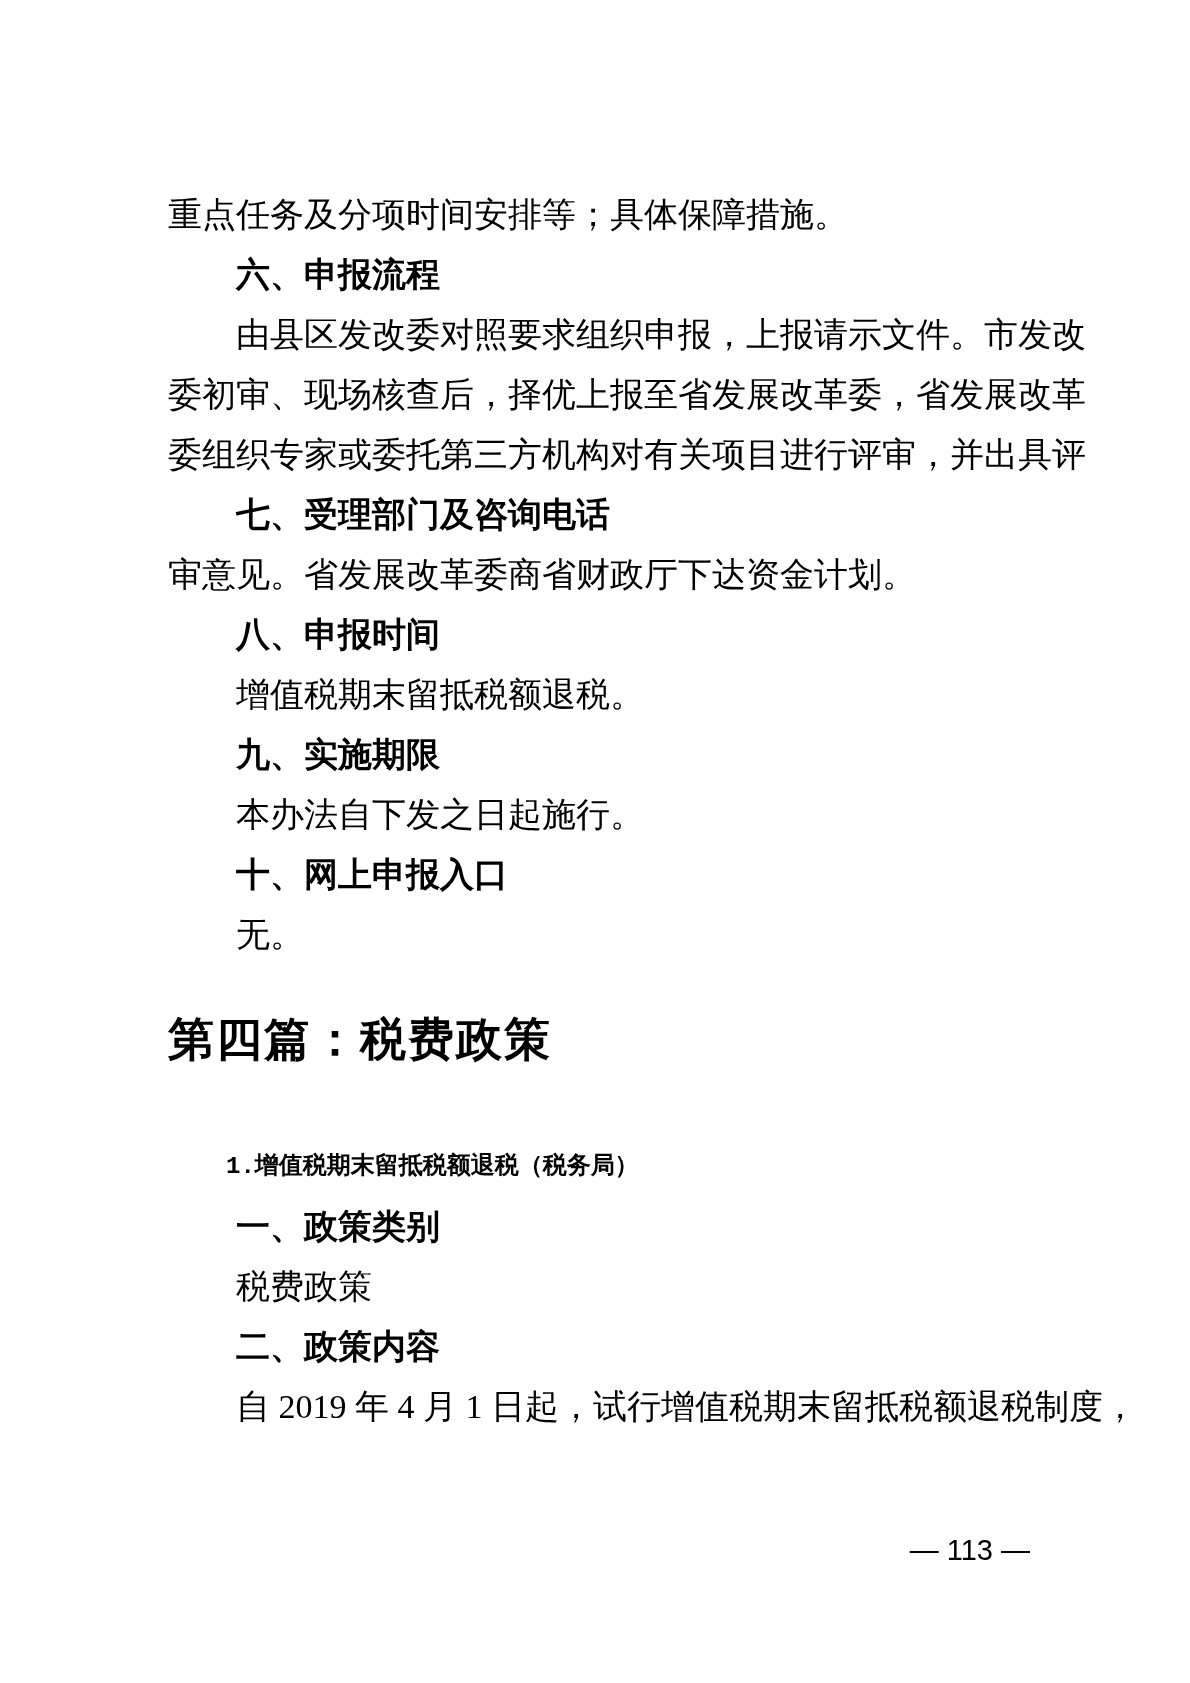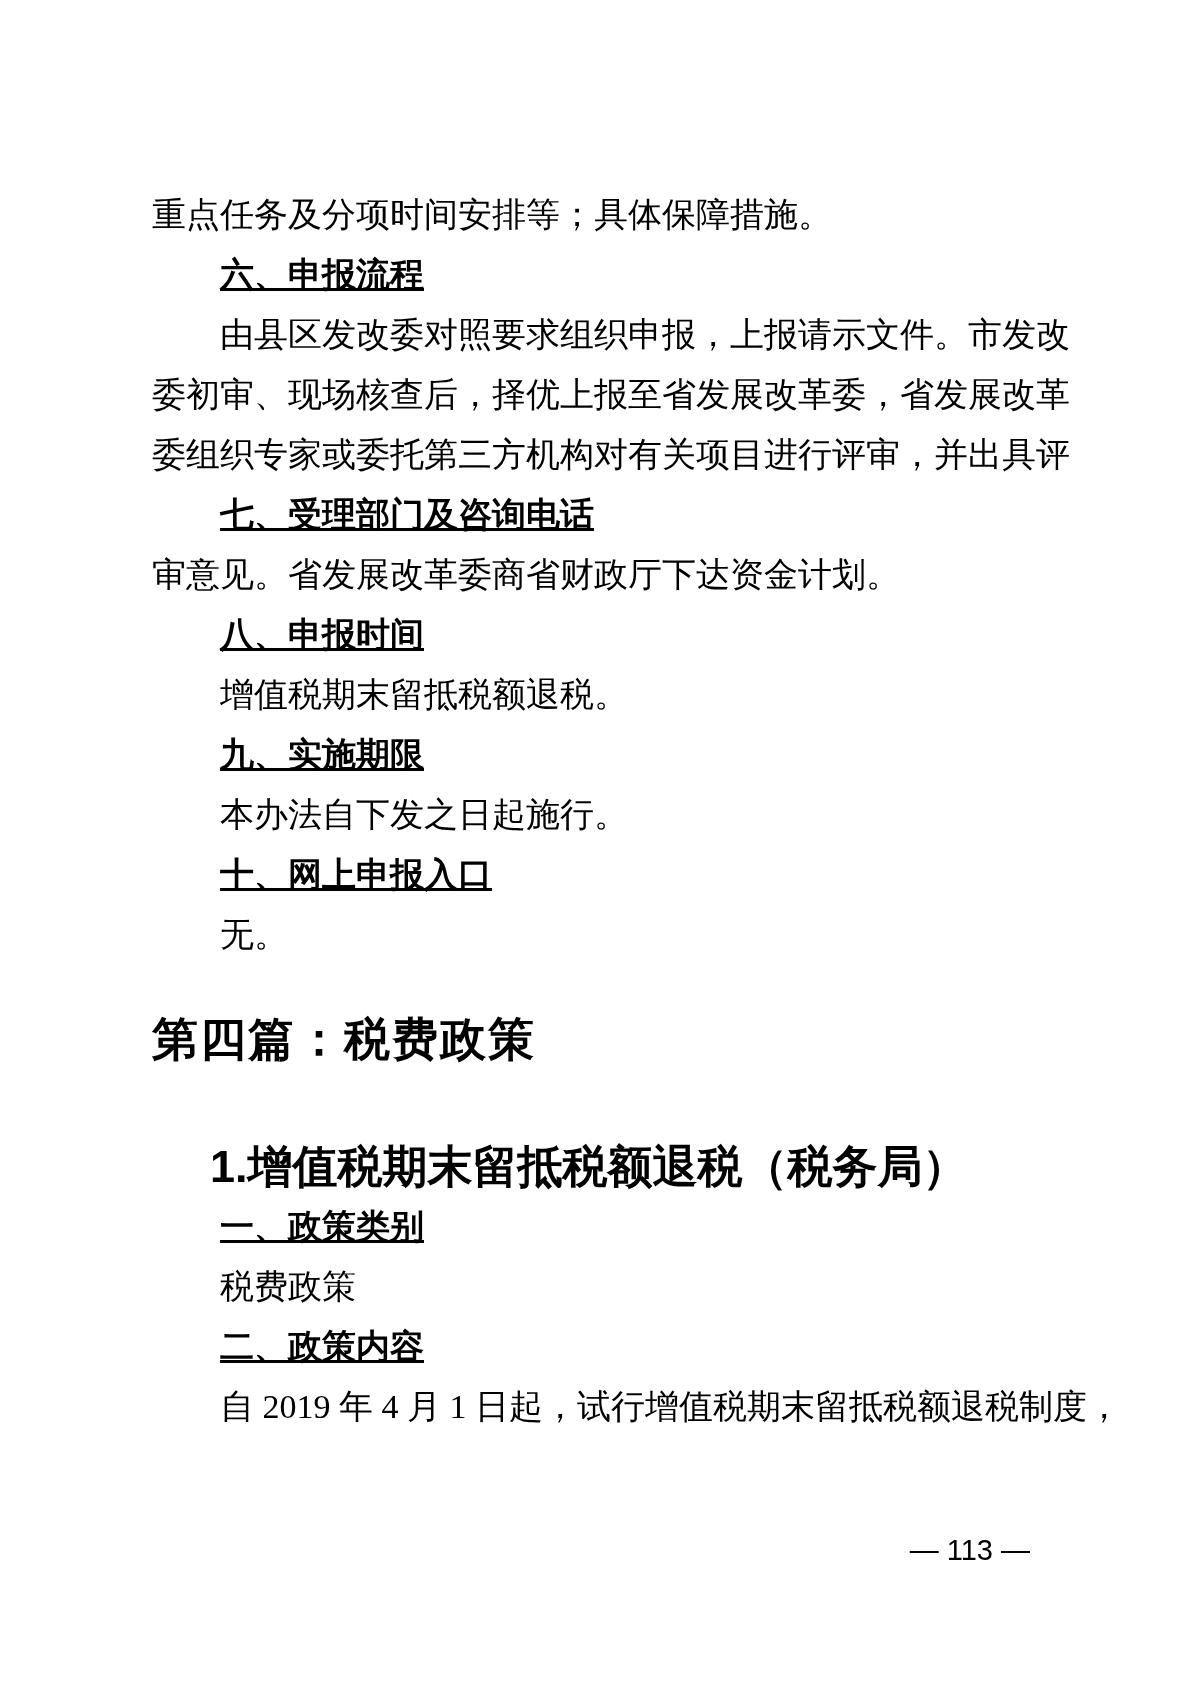--- a/index.html
+++ b/index.html
@@ -11,54 +11,53 @@
     position: relative;
     width: 1190px;
     height: 1683px;
     background: #ffffff;
     color: #000000;
     font-family: "Liberation Serif", serif;
     overflow: hidden;
   }
   .content {
     position: absolute;
-    left: 152px;
+    left: 168px;
     top: 185px;
     width: 888px;
   }
   .line {
     height: 60px;
     line-height: 60px;
     font-size: 34px;
     white-space: nowrap;
   }
   .indent {
     padding-left: 68px;
   }
   .heading {
     font-weight: bold;
-    text-decoration: underline;
   }
   .big-title {
     margin-top: 35px;
     height: 80px;
     line-height: 80px;
     font-size: 46px;
     font-weight: bold;
     text-align: left;
     white-space: nowrap;
     letter-spacing: 2px;
   }
   .policy-heading {
     margin-top: 57px;
     height: 60px;
     line-height: 60px;
-    font-size: 45px;
+    font-size: 24px;
     font-weight: bold;
-    font-family: Liberation Sans, sans-serif;
+    font-family: Liberation Mono, monospace;
     padding-left: 58px;
     white-space: nowrap;
   }
   .page-number {
     position: absolute;
     top: 1533px;
     right: 160px;
     height: 34px;
     line-height: 34px;
     font-size: 29px;

